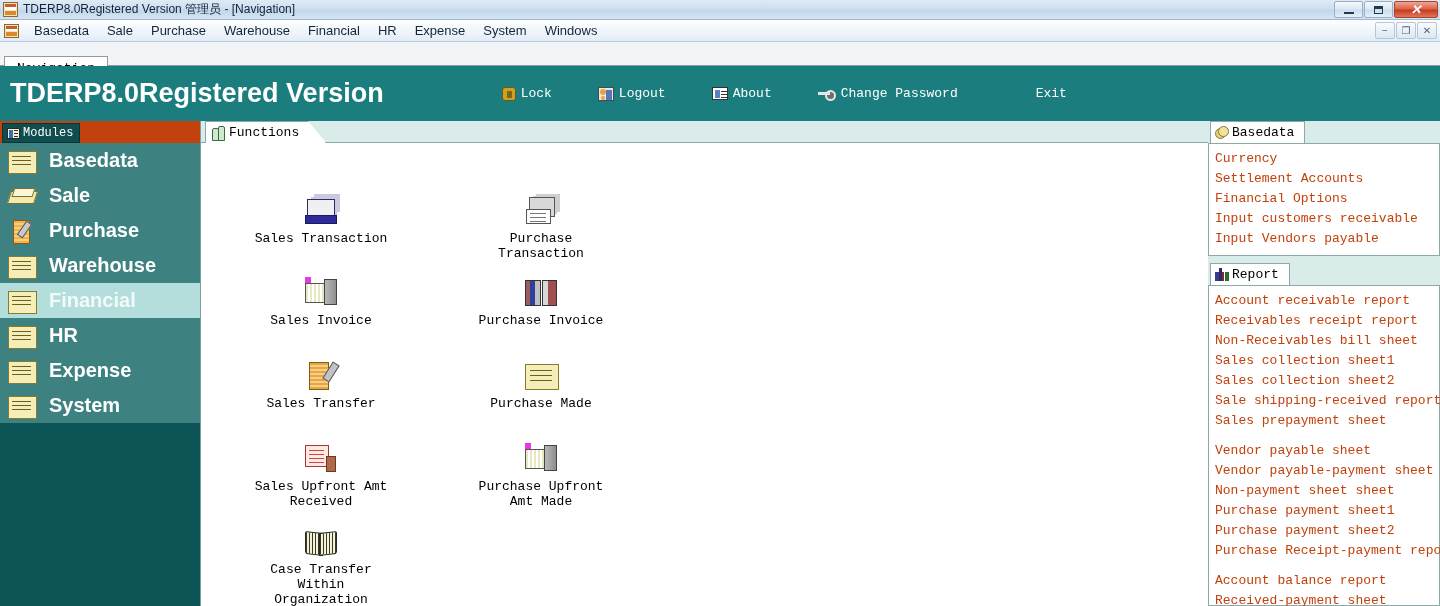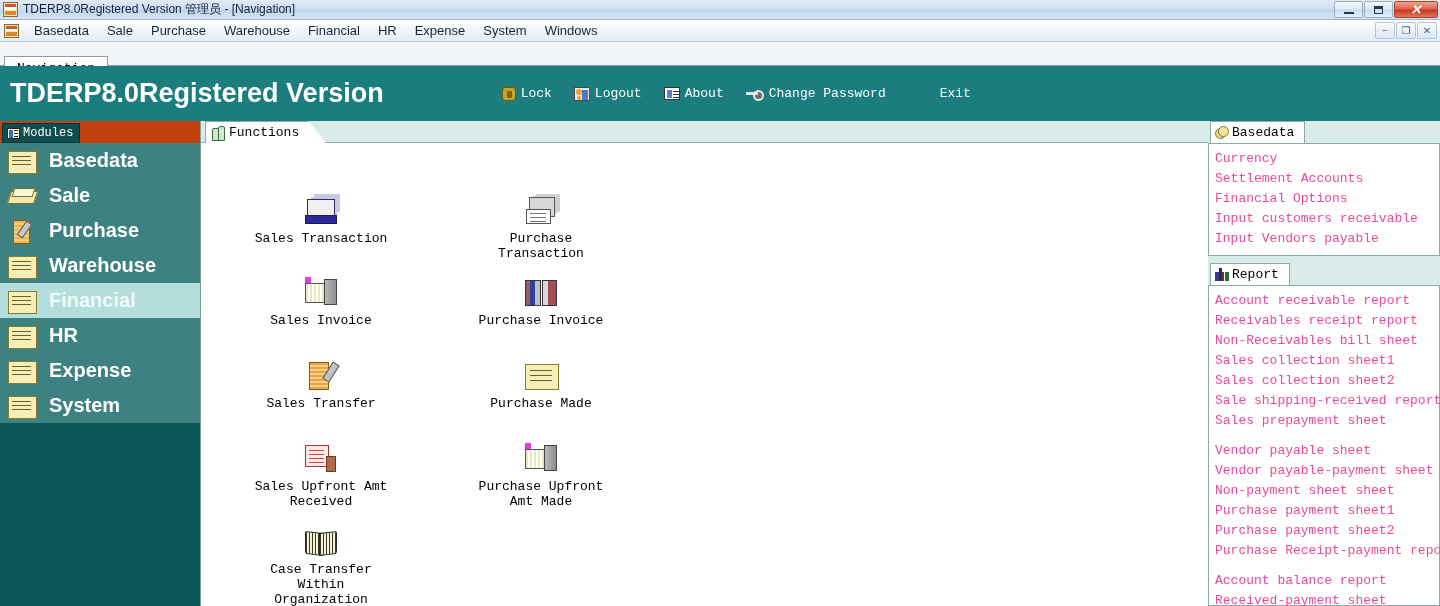--- a/index.html
+++ b/index.html
@@ -99,21 +99,21 @@
   
   .banner {
     position: absolute; left: 0; top: 66px; width: 1440px; height: 55px;
     background: #1b7d7d;
     display: flex; align-items: center;
   }
   .banner-title {
     font-size: 27px; font-weight: bold; color: #ffffff; margin-left: 10px;
     font-family: "Liberation Sans", sans-serif; white-space: nowrap;
   }
-  .banner-tools { display: flex; align-items: center; margin-left: 118px; }
+  .banner-tools { display: flex; align-items: center; margin-left: 118px; gap: 24px; }
   .banner-tool {
     display: flex; align-items: center; gap: 5px;
     font-family: "Liberation Mono", monospace; font-size: 13px; color: #ffffff;
     margin-right: 22px; white-space: nowrap; cursor: default;
   }
   .banner-tool.exit { margin-left: 32px; margin-right: 0; }
 
   .ic { width: 16px; height: 14px; position: relative; flex: 0 0 auto; display:inline-block; }
   
   .ic-lock {
@@ -376,21 +376,21 @@
     box-shadow: 5px 0 0 0 #7a2a2a, 10px 0 0 0 #2a6a2a;
   }
   .ic-chart::after {
     content:""; position:absolute; left:4px; bottom:0; width:3px; height:13px; background:#2a2a6a;
   }
   .rpanel-body {
     background: #ffffff; border: 1px solid #8aa9a8;
     padding: 5px 0 6px 6px;
   }
   .rlist-item {
-    font-family: "Liberation Mono", monospace; font-size: 13px; color: #ec4899;
+    font-family: "Liberation Mono", monospace; font-size: 13px; color: #c2410c;
     line-height: 20px; white-space: nowrap; cursor: default;
   }
   .rlist-item.spacer { height: 10px; line-height: 10px; }
 </style>
 </head>
 <body>
 
 <div id="app">
 
   <div class="titlebar">

